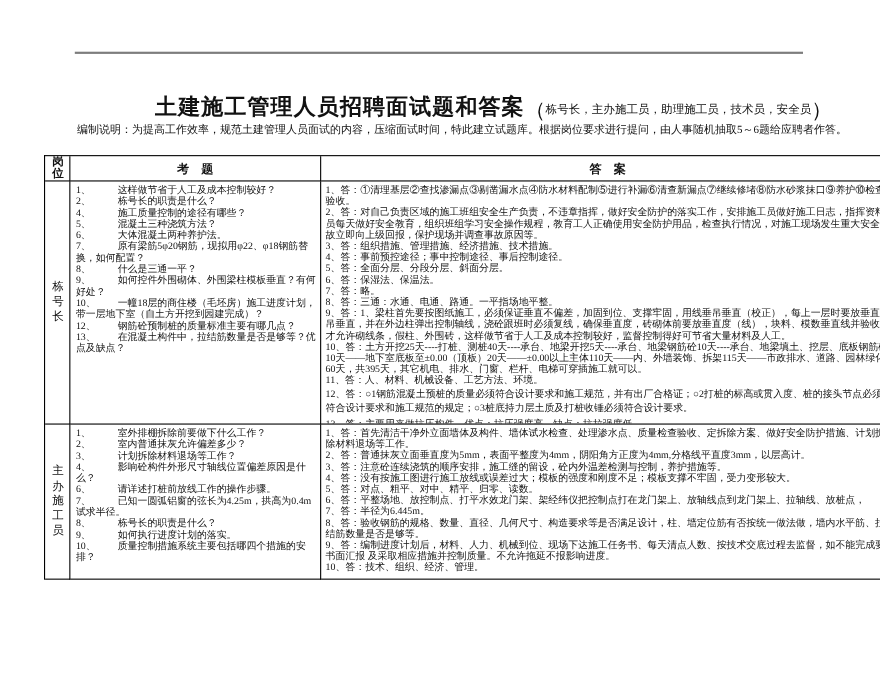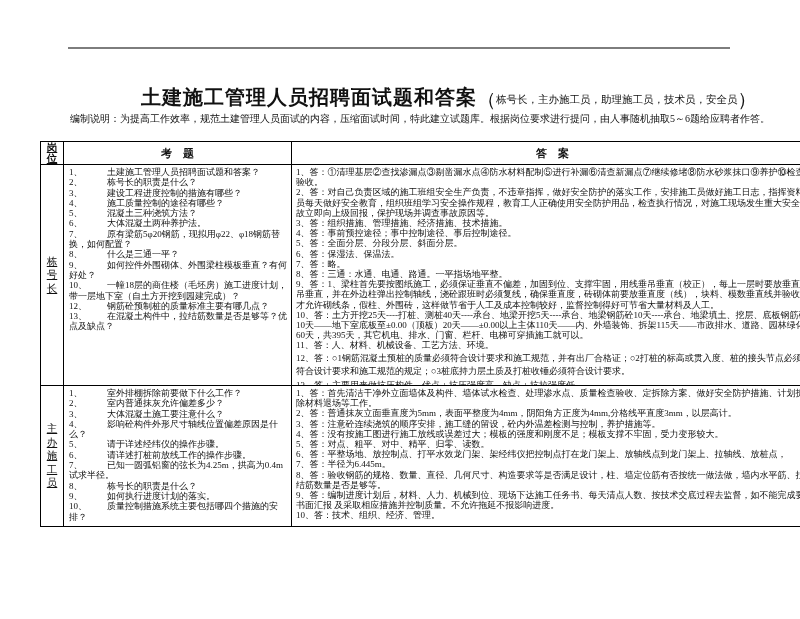--- a/index.html
+++ b/index.html
@@ -15,21 +15,21 @@
   .title-note{font-size:10.5px;vertical-align:1px;}
   .intro{position:absolute;left:70px;top:112px;width:728px;font-size:10px;line-height:14.5px;text-align:justify;}
   .tbl{
     position:absolute;left:40px;top:141px;width:774px;
     display:grid;grid-template-columns:23px 228px 522px;grid-template-rows:23px 221px 141px;
     border-top:1px solid #000;border-left:1px solid #000;
   }
   .c{border-right:1px solid #000;border-bottom:1px solid #000;overflow:hidden;box-sizing:border-box;}
   .hd{display:flex;align-items:center;justify-content:center;font-weight:bold;font-size:11px;}
   .poscell{display:flex;align-items:center;justify-content:center;}
-  .vlabel{width:12px;text-align:center;word-break:break-all;font-size:10.5px;line-height:13.5px;text-decoration:underline;}
+  .vlabel{width:12px;text-align:right;word-break:break-all;font-size:10.5px;line-height:13.5px;}
   .hd .vlabel{font-weight:bold;font-size:10.5px;line-height:11px;}
   .qcell{padding:2px 4px 0 5px;}
   .q-item{font-size:9px;line-height:10.3px;}
   .q-num{display:inline;}
   .q-num.gap{display:inline-block;width:38px;}
   .acell{padding:2px 4px 0 4px;}
   .a-item{font-size:9px;line-height:10.2px;}
   .a-item.a-big{line-height:13.5px;margin:1px 0;}
 </style>
 </head>
@@ -48,23 +48,22 @@
   <div class="c hd poscell">
     <div class="vlabel">岗位</div>
   </div>
   <div class="c hd">考　题</div>
   <div class="c hd">答　案</div>
 
   <div class="c poscell">
     <div class="vlabel">栋号长</div>
   </div>
   <div class="c qcell">
-      <div class="q-item"><span class="q-num gap">1、</span><span class="q-text">土建施工管理人员招聘面试题和答案？</span></div>
+      <div class="q-item"><span class="q-num gap">1、</span><span class="q-text">这样做节省于人工及成本控制较好？</span></div>
       <div class="q-item"><span class="q-num gap">2、</span><span class="q-text">栋号长的职责是什么？</span></div>
-      <div class="q-item"><span class="q-num gap">3、</span><span class="q-text">建设工程进度控制的措施有哪些？</span></div>
       <div class="q-item"><span class="q-num gap">4、</span><span class="q-text">施工质量控制的途径有哪些？</span></div>
       <div class="q-item"><span class="q-num gap">5、</span><span class="q-text">混凝土三种浇筑方法？</span></div>
       <div class="q-item"><span class="q-num gap">6、</span><span class="q-text">大体混凝土两种养护法。</span></div>
       <div class="q-item"><span class="q-num gap">7、</span><span class="q-text">原有梁筋5φ20钢筋，现拟用φ22、φ18钢筋替换，如何配置？</span></div>
       <div class="q-item"><span class="q-num gap">8、</span><span class="q-text">什么是三通一平？</span></div>
       <div class="q-item"><span class="q-num gap">9、</span><span class="q-text">如何控件外围砌体、外围梁柱模板垂直？有何好处？</span></div>
       <div class="q-item"><span class="q-num gap">10、</span><span class="q-text">一幢18层的商住楼（毛坯房）施工进度计划，带一层地下室（自土方开挖到园建完成）？</span></div>
       <div class="q-item"><span class="q-num gap">12、</span><span class="q-text">钢筋砼预制桩的质量标准主要有哪几点？</span></div>
       <div class="q-item"><span class="q-num gap">13、</span><span class="q-text">在混凝土构件中，拉结筋数量是否是够等？优点及缺点？</span></div>
     </div>
@@ -83,23 +82,22 @@
       <div class="a-item a-big">12、答：○1钢筋混凝土预桩的质量必须符合设计要求和施工规范，并有出厂合格证；○2打桩的标高或贯入度、桩的接头节点必须符合设计要求和施工规范的规定；○3桩底持力层土质及打桩收锤必须符合设计要求。</div>
       <div class="a-item">13、答：主要用来做抗压构件。优点：抗压强度高。缺点：抗拉强度低。</div>
     </div>
 
   <div class="c poscell">
     <div class="vlabel">主办施工员</div>
   </div>
   <div class="c qcell">
       <div class="q-item"><span class="q-num gap">1、</span><span class="q-text">室外排棚拆除前要做下什么工作？</span></div>
       <div class="q-item"><span class="q-num gap">2、</span><span class="q-text">室内普通抹灰允许偏差多少？</span></div>
-      <div class="q-item"><span class="q-num gap">3、</span><span class="q-text">大体混凝土施工要注意什么？</span></div>
+      <div class="q-item"><span class="q-num gap">3、</span><span class="q-text">计划拆除材料退场等工作？</span></div>
       <div class="q-item"><span class="q-num gap">4、</span><span class="q-text">影响砼构件外形尺寸轴线位置偏差原因是什么？</span></div>
-      <div class="q-item"><span class="q-num gap">5、</span><span class="q-text">请于详述经纬仪的操作步骤。</span></div>
       <div class="q-item"><span class="q-num gap">6、</span><span class="q-text">请详述打桩前放线工作的操作步骤。</span></div>
       <div class="q-item"><span class="q-num gap">7、</span><span class="q-text">已知一圆弧铝窗的弦长为4.25m，拱高为0.4m 试求半径。</span></div>
       <div class="q-item"><span class="q-num gap">8、</span><span class="q-text">栋号长的职责是什么？</span></div>
       <div class="q-item"><span class="q-num gap">9、</span><span class="q-text">如何执行进度计划的落实。</span></div>
       <div class="q-item"><span class="q-num gap">10、</span><span class="q-text">质量控制措施系统主要包括哪四个措施的安排？</span></div>
     </div>
   <div class="c acell">
       <div class="a-item">1、答：首先清洁干净外立面墙体及构件、墙体试水检查、处理渗水点、质量检查验收、定拆除方案、做好安全防护措施、计划拆除材料退场等工作。</div>
       <div class="a-item">2、答：普通抹灰立面垂直度为5mm，表面平整度为4mm，阴阳角方正度为4mm,分格线平直度3mm，以层高计。</div>
       <div class="a-item">3、答：注意砼连续浇筑的顺序安排，施工缝的留设，砼内外温差检测与控制，养护措施等。</div>

